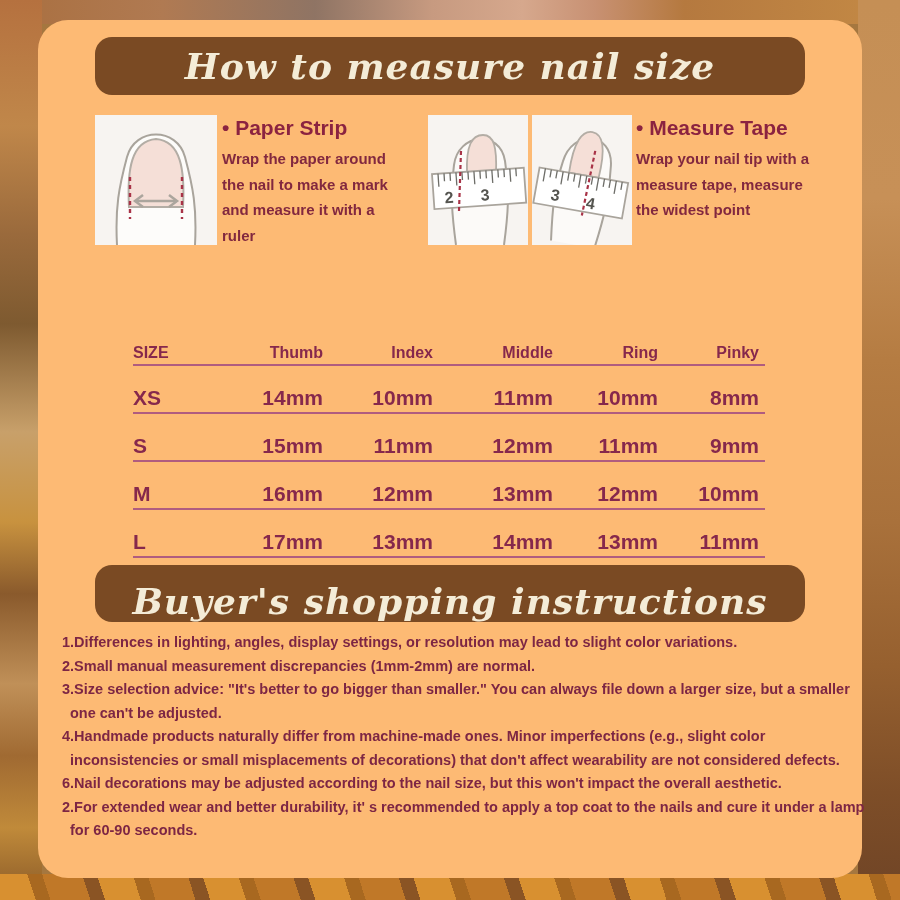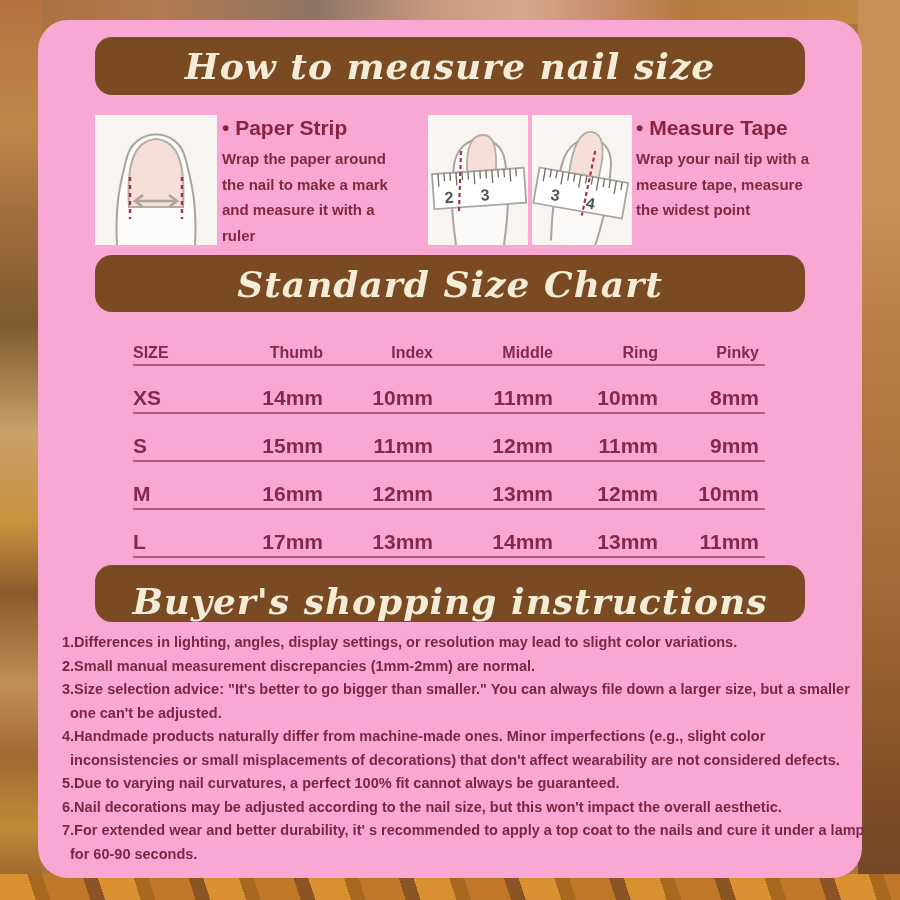--- a/index.html
+++ b/index.html
@@ -10,21 +10,21 @@
   .bg-top { position:absolute; left:0; top:0; width:900px; height:24px;
     background:linear-gradient(90deg,#a96f3f 0%,#b07a52 18%,#8f7464 35%,#c79a80 48%,#d6a88d 58%,#c89173 66%,#b5793f 76%,#c48a45 100%); }
   .bg-left { position:absolute; left:0; top:0; width:42px; height:900px;
     background:linear-gradient(180deg,#b5713f 0%,#c0874a 14%,#9a6a3c 26%,#7e5a30 36%,#c8a06a 48%,#c8923f 58%,#8a5a2c 66%,#c09058 76%,#a06a32 84%,#c08a3a 92%,#8a5a28 100%); }
   .bg-right { position:absolute; right:0; top:0; width:42px; height:900px;
     background:linear-gradient(180deg,#c58f55 0%,#c79057 22%,#b57c42 40%,#a9713b 58%,#96602f 74%,#7e4e28 88%,#6f4426 100%); }
   .bg-bottom { position:absolute; left:0; bottom:0; width:900px; height:26px;
     background:repeating-linear-gradient(72deg,#d89030 0 34px,#a86820 34px 48px,#c07828 48px 86px,#8a5424 86px 100px); }
 
   .card { position:absolute; left:38px; top:20px; width:824px; height:858px;
-    background:#f9a8d4; border-radius:30px; }
+    background:#fdba74; border-radius:30px; }
 
   .banner { position:absolute; left:57px; width:710px; height:58px;
     background:#7a4a23; border-radius:17px; display:flex; align-items:center; justify-content:center; }
   .banner span { font-family:"DejaVu Serif", serif; font-style:italic; font-weight:bold;
     font-size:36px; color:#f4ecd7; letter-spacing:1px; white-space:nowrap; }
   #banner1 { top:17px; }
   #banner2 { top:235px; height:57px; }
   #banner3 { top:545px; height:57px;align-items:flex-end; }
 
   .figbox { position:absolute; top:95px; height:130px; background:#f7f4f1; }
@@ -147,23 +147,20 @@
       </svg>
     </div>
 
     <div class="method" id="method-tape">
       <div class="method-title">• Measure Tape</div>
       <div class="method-line">Wrap your nail tip with a</div>
       <div class="method-line">measure tape, measure</div>
       <div class="method-line">the widest point</div>
     </div>
 
-    <div class="banner" id="banner2">
-      <span>Standard Size Chart</span>
-    </div>
 
     <div class="size-table">
       <div class="trow thead">
         <div class="tcell c1">SIZE</div>
         <div class="tcell c2">Thumb</div>
         <div class="tcell c3">Index</div>
         <div class="tcell c4">Middle</div>
         <div class="tcell c5">Ring</div>
         <div class="tcell c6">Pinky</div>
       </div>
@@ -205,20 +202,19 @@
       <span>Buyer's shopping instructions</span>
     </div>
 
     <div class="instructions">
       <div class="iline">1.Differences in lighting, angles, display settings, or resolution may lead to slight color variations.</div>
       <div class="iline">2.Small manual measurement discrepancies (1mm-2mm) are normal.</div>
       <div class="iline">3.Size selection advice: "It's better to go bigger than smaller." You can always file down a larger size, but a smaller</div>
       <div class="iline cont">one can't be adjusted.</div>
       <div class="iline">4.Handmade products naturally differ from machine-made ones. Minor imperfections (e.g., slight color</div>
       <div class="iline cont">inconsistencies or small misplacements of decorations) that don't affect wearability are not considered defects.</div>
-      <div class="iline">5.Due to varying nail curvatures, a perfect 100% fit cannot always be guaranteed.</div>
       <div class="iline">6.Nail decorations may be adjusted according to the nail size, but this won't impact the overall aesthetic.</div>
-      <div class="iline">7.For extended wear and better durability, it' s recommended to apply a top coat to the nails and cure it under a lamp</div>
+      <div class="iline">2.For extended wear and better durability, it' s recommended to apply a top coat to the nails and cure it under a lamp</div>
       <div class="iline cont">for 60-90 seconds.</div>
     </div>
 
   </div>
 </div>
 
 </body></html>

